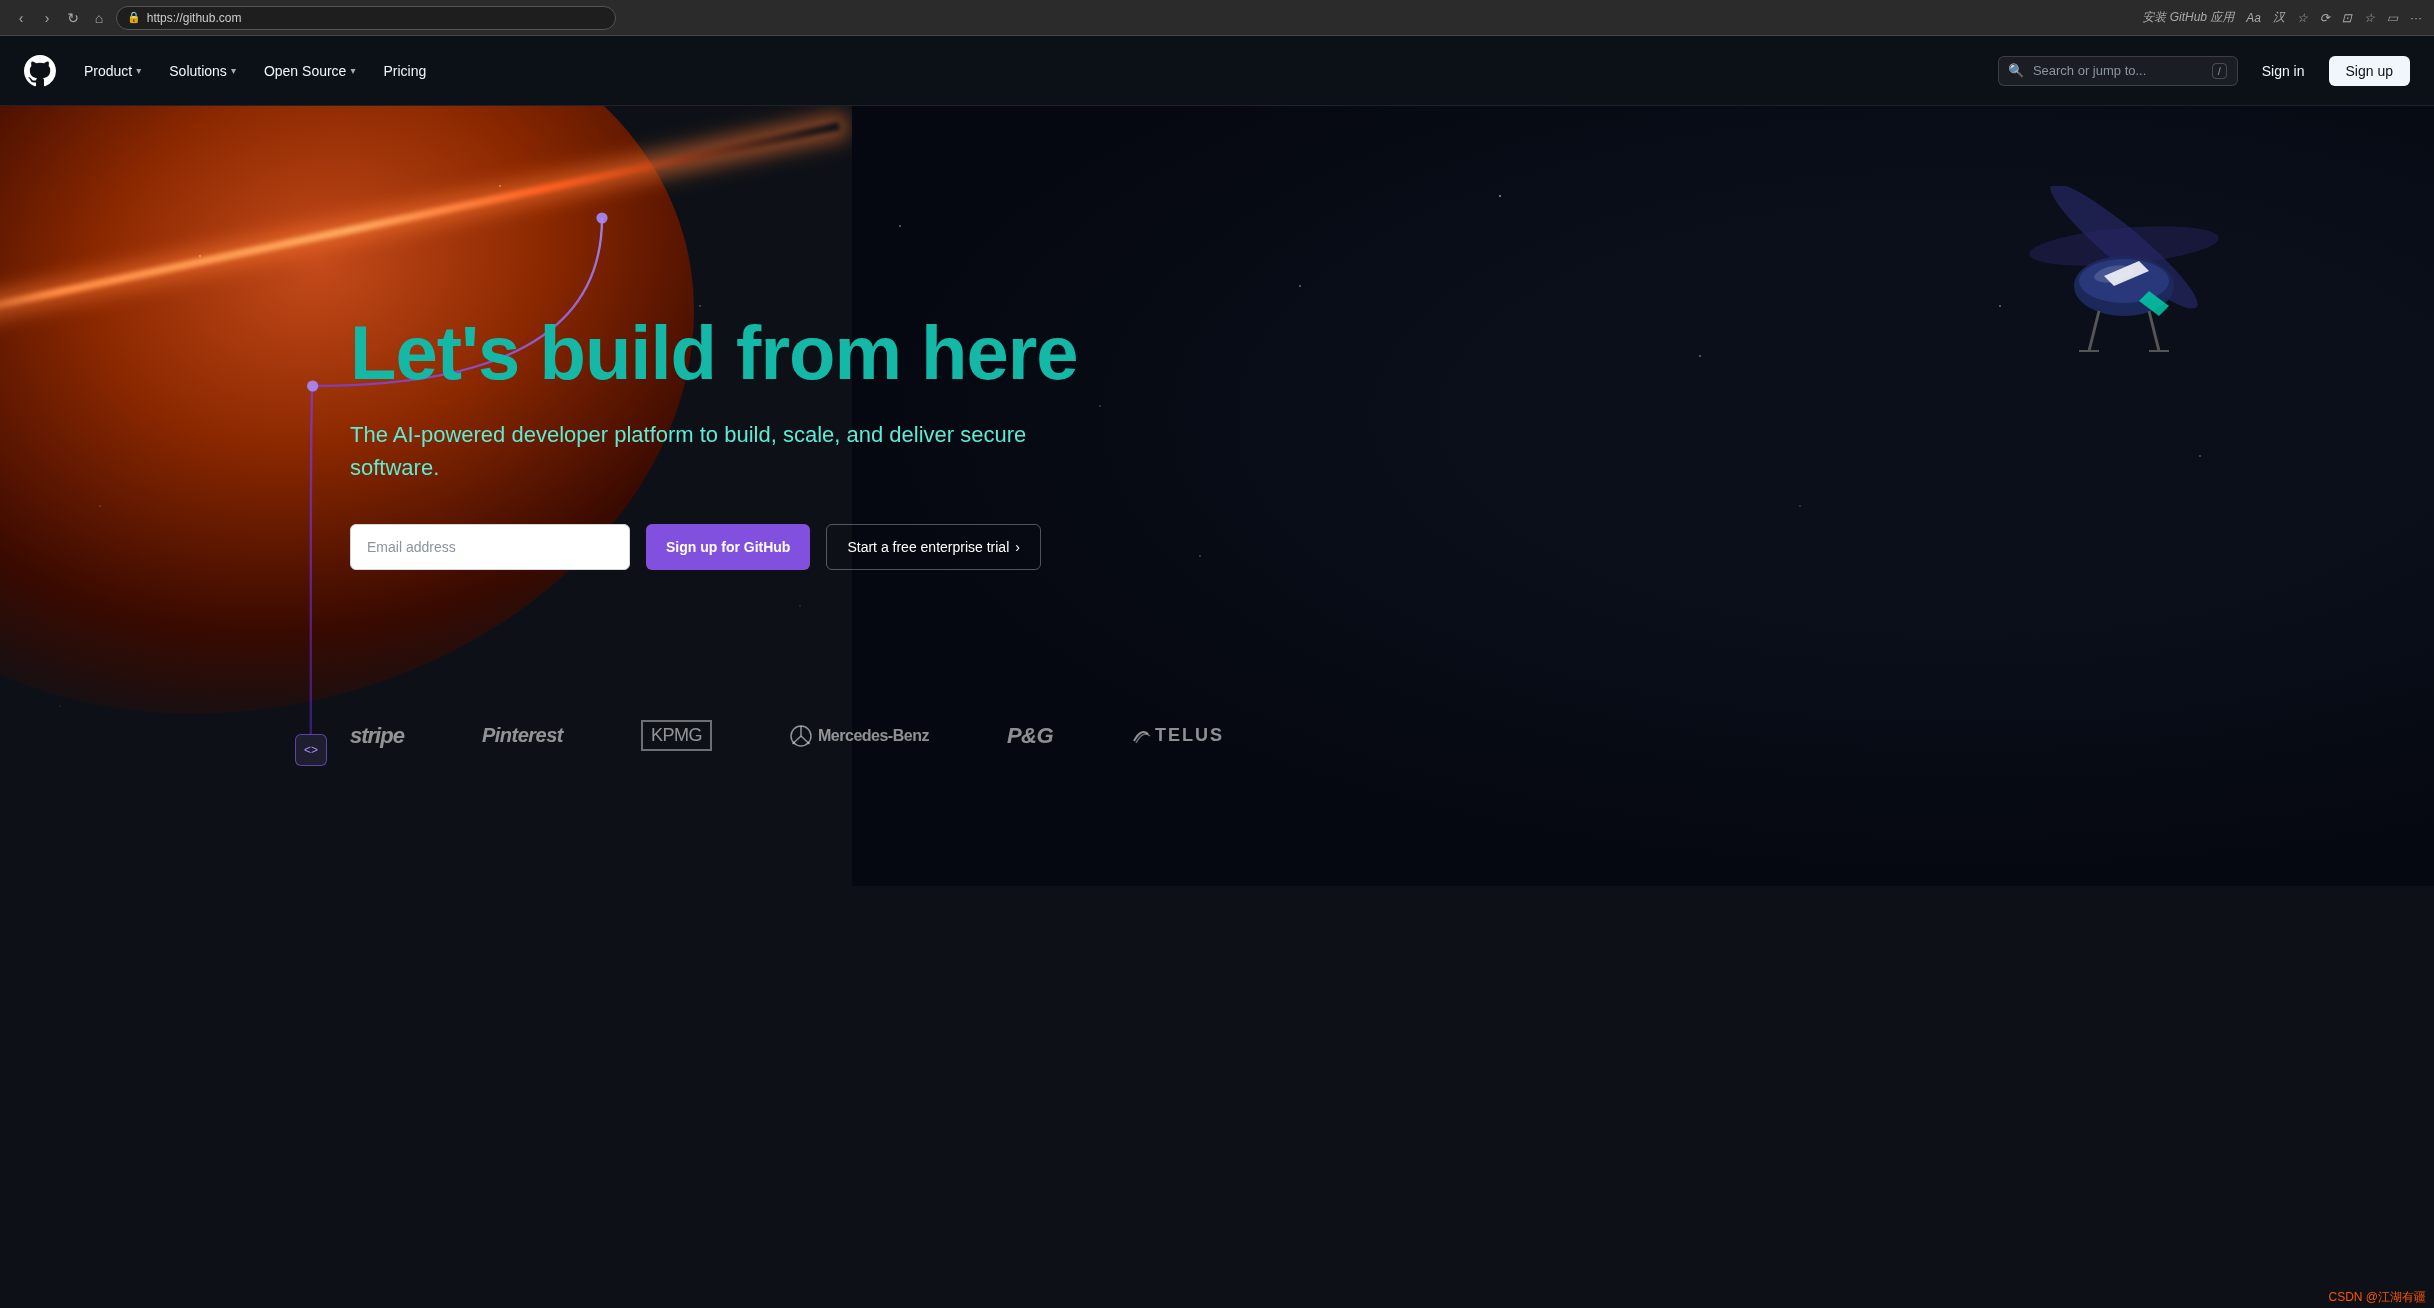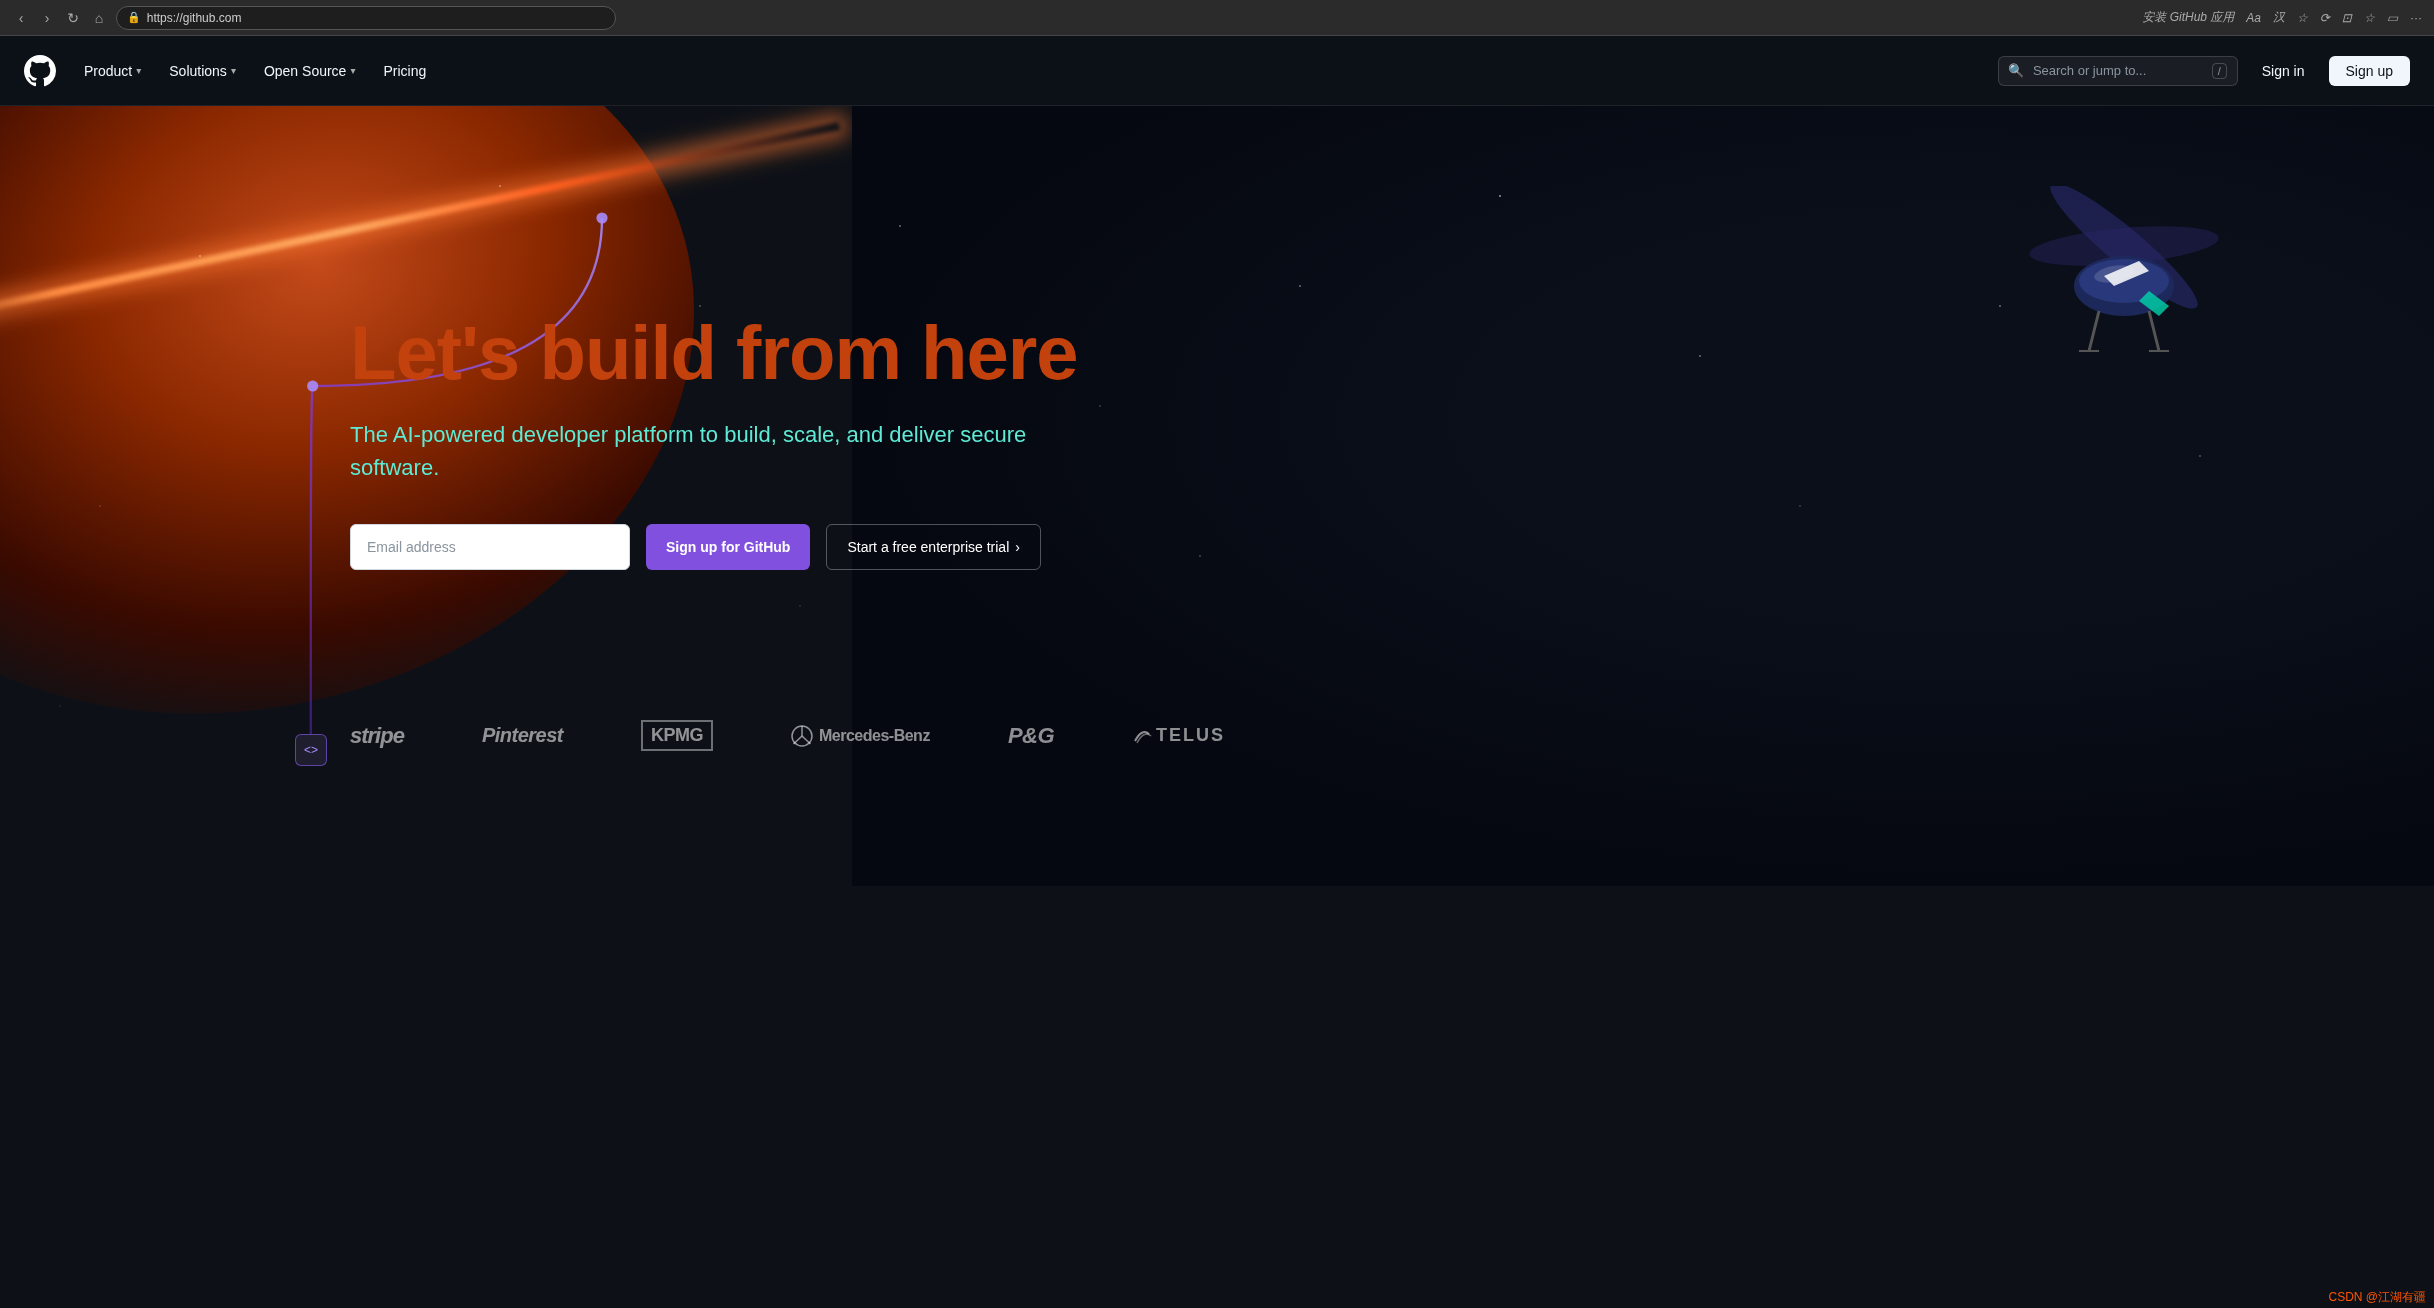--- a/index.html
+++ b/index.html
@@ -260,21 +260,21 @@
     .hero-content {
       position: relative;
       z-index: 10;
       padding: 100px 0 100px 350px;
       max-width: 1100px;
     }
     .hero-title {
       font-size: 76px;
       font-weight: 800;
       line-height: 1.1;
-      color: #c2410c;
+      color: #14b8a6;
       letter-spacing: -1px;
       margin-bottom: 24px;
     }
     .hero-subtitle {
       font-size: 22px;
       color: #5eead4;
       line-height: 1.5;
       max-width: 700px;
       margin-bottom: 40px;
     }
@@ -352,21 +352,21 @@
       font-weight: 700;
       letter-spacing: -0.5px;
       white-space: nowrap;
     }
     .logo-stripe { font-style: italic; font-size: 22px; letter-spacing: -1px; }
     .logo-pinterest { font-style: italic; font-size: 20px; }
     .logo-kpmg { 
       font-size: 18px; 
       border: 2px solid rgba(255,255,255,0.4);
       padding: 3px 8px;
-      font-weight: 700;
+      font-weight: 400;
     }
     .logo-mercedes { font-size: 16px; display: flex; align-items: center; gap: 6px; }
     .logo-pg { font-size: 22px; font-style: italic; font-weight: 900; }
     .logo-telus { font-size: 18px; letter-spacing: 2px; display: flex; align-items: center; gap: 4px; }
 
     
     .csdn-watermark {
       position: fixed;
       bottom: 2px;
       right: 8px;

